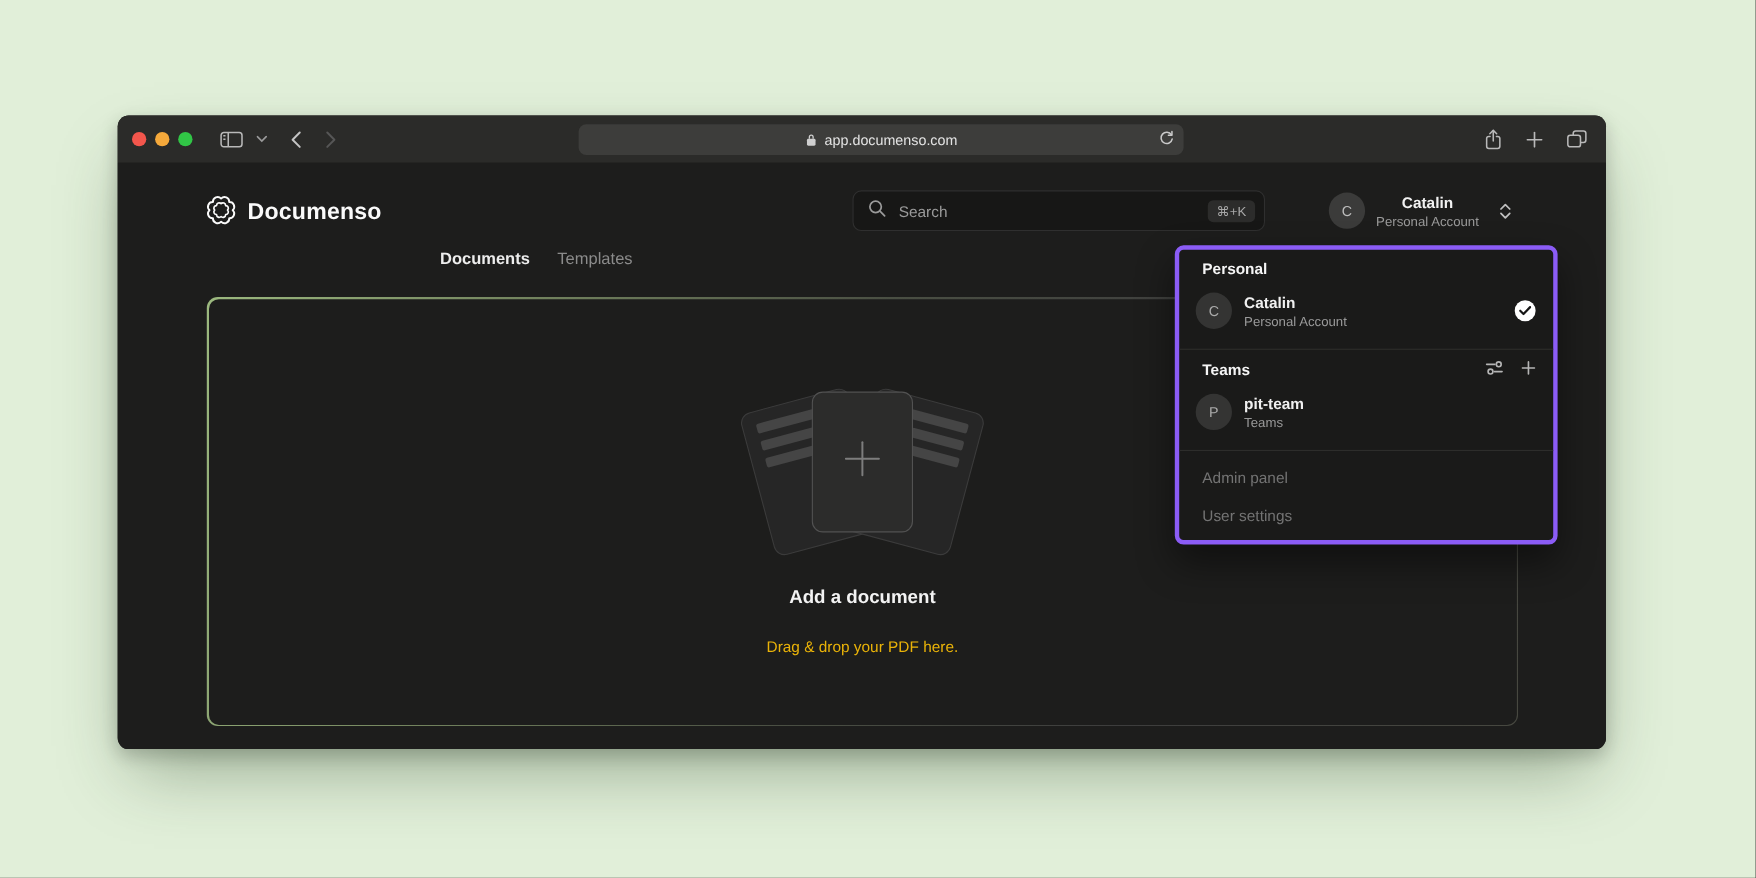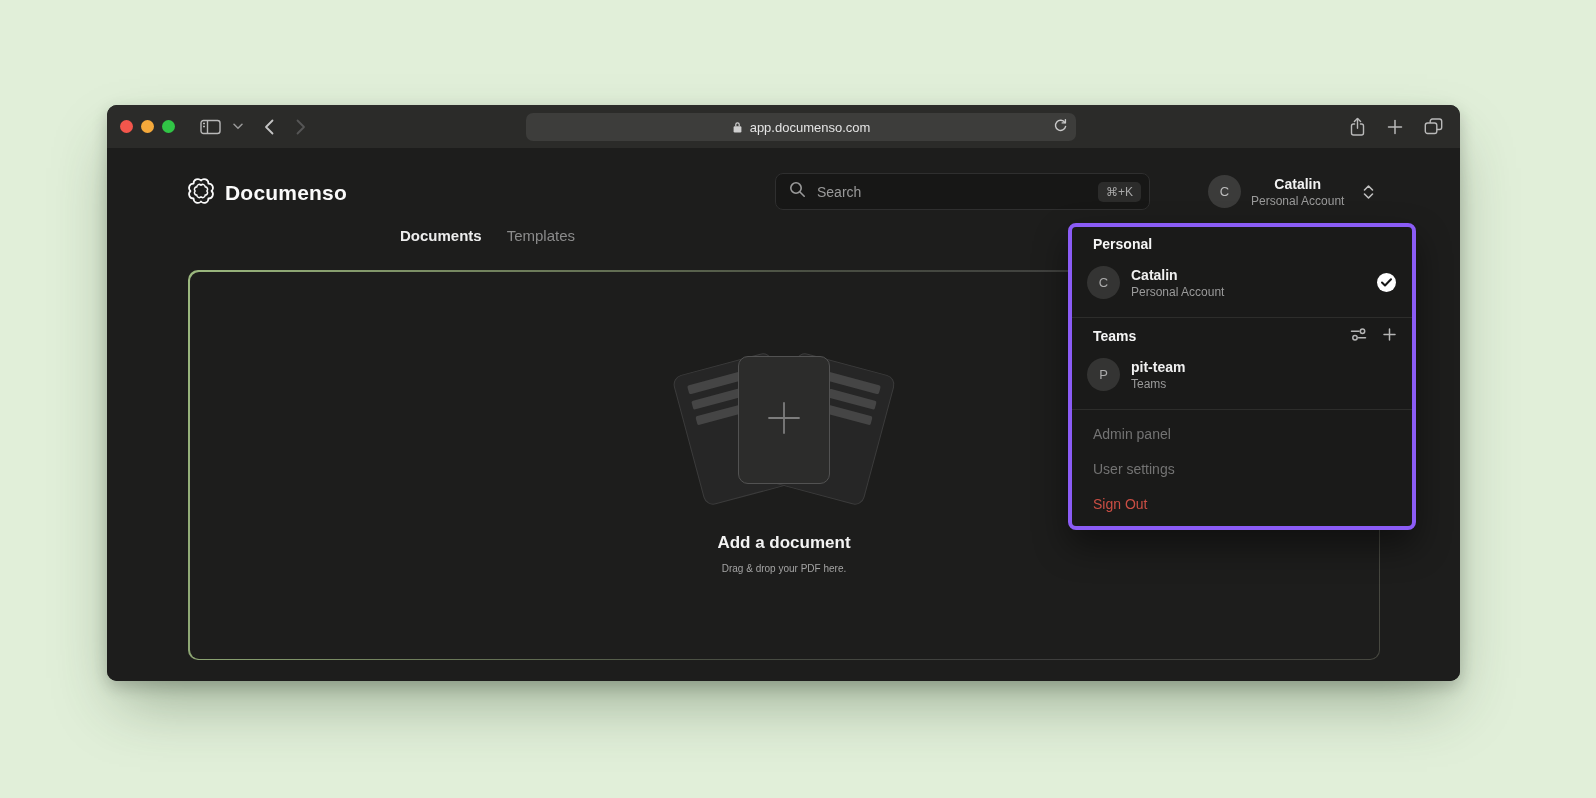--- a/index.html
+++ b/index.html
@@ -95,21 +95,21 @@
   .card-side { width:102px; height:134px; top:14px; background:#262626; border:1px solid #3b3b3b; padding:11px 12px; display:flex; flex-direction:column; gap:7px; }
   .card-left  { left:8px;  transform:rotate(-15deg); }
   .card-right { right:8px; transform:rotate(15deg); }
   .bar { height:9px; border-radius:2px; background:#454545; }
   .card-center {
     left:59px; top:8px; width:92px; height:128px; z-index:2;
     background:#2c2c2b; border:1px solid #525252;
     display:flex; align-items:center; justify-content:center; color:#7d7d7d;
   }
   .dz-title { margin-top:33px; font-size:17px; font-weight:700; color:#f3f3f3; }
-  .dz-sub   { margin-top:10px; font-size:10px; color:#a3a3a3; }
+  .dz-sub   { margin-top:27px; font-size:14px; color:#eab308; }
 
   
   .dropdown {
     position:absolute; left:961px; top:75px; width:348px; z-index:20;
     background:var(--menu-bg,#1a1a19); border:4px solid #8b5cf6; border-radius:8px;
     box-shadow:0 16px 34px rgba(0,0,0,.45);
   }
   .menu-sec { padding:9px 0 18px; }
   .sec-label { font-size:14px; font-weight:700; color:#f5f5f5; line-height:17px; margin:0 16px 13px 21px; }
   .sec-header { display:flex; align-items:center; margin:0 16px 13px 21px; }
@@ -339,19 +339,18 @@
               <span class="row-sub">Teams</span>
             </span>
           </div>
         </div>
 
         <div class="menu-divider"></div>
 
         <div class="menu-actions">
           <button class="menu-action">Admin panel</button>
           <button class="menu-action">User settings</button>
-          <button class="menu-action danger">Sign Out</button>
         </div>
       </div>
 
     </div>
   </div>
 </div>
 
 </body></html>

